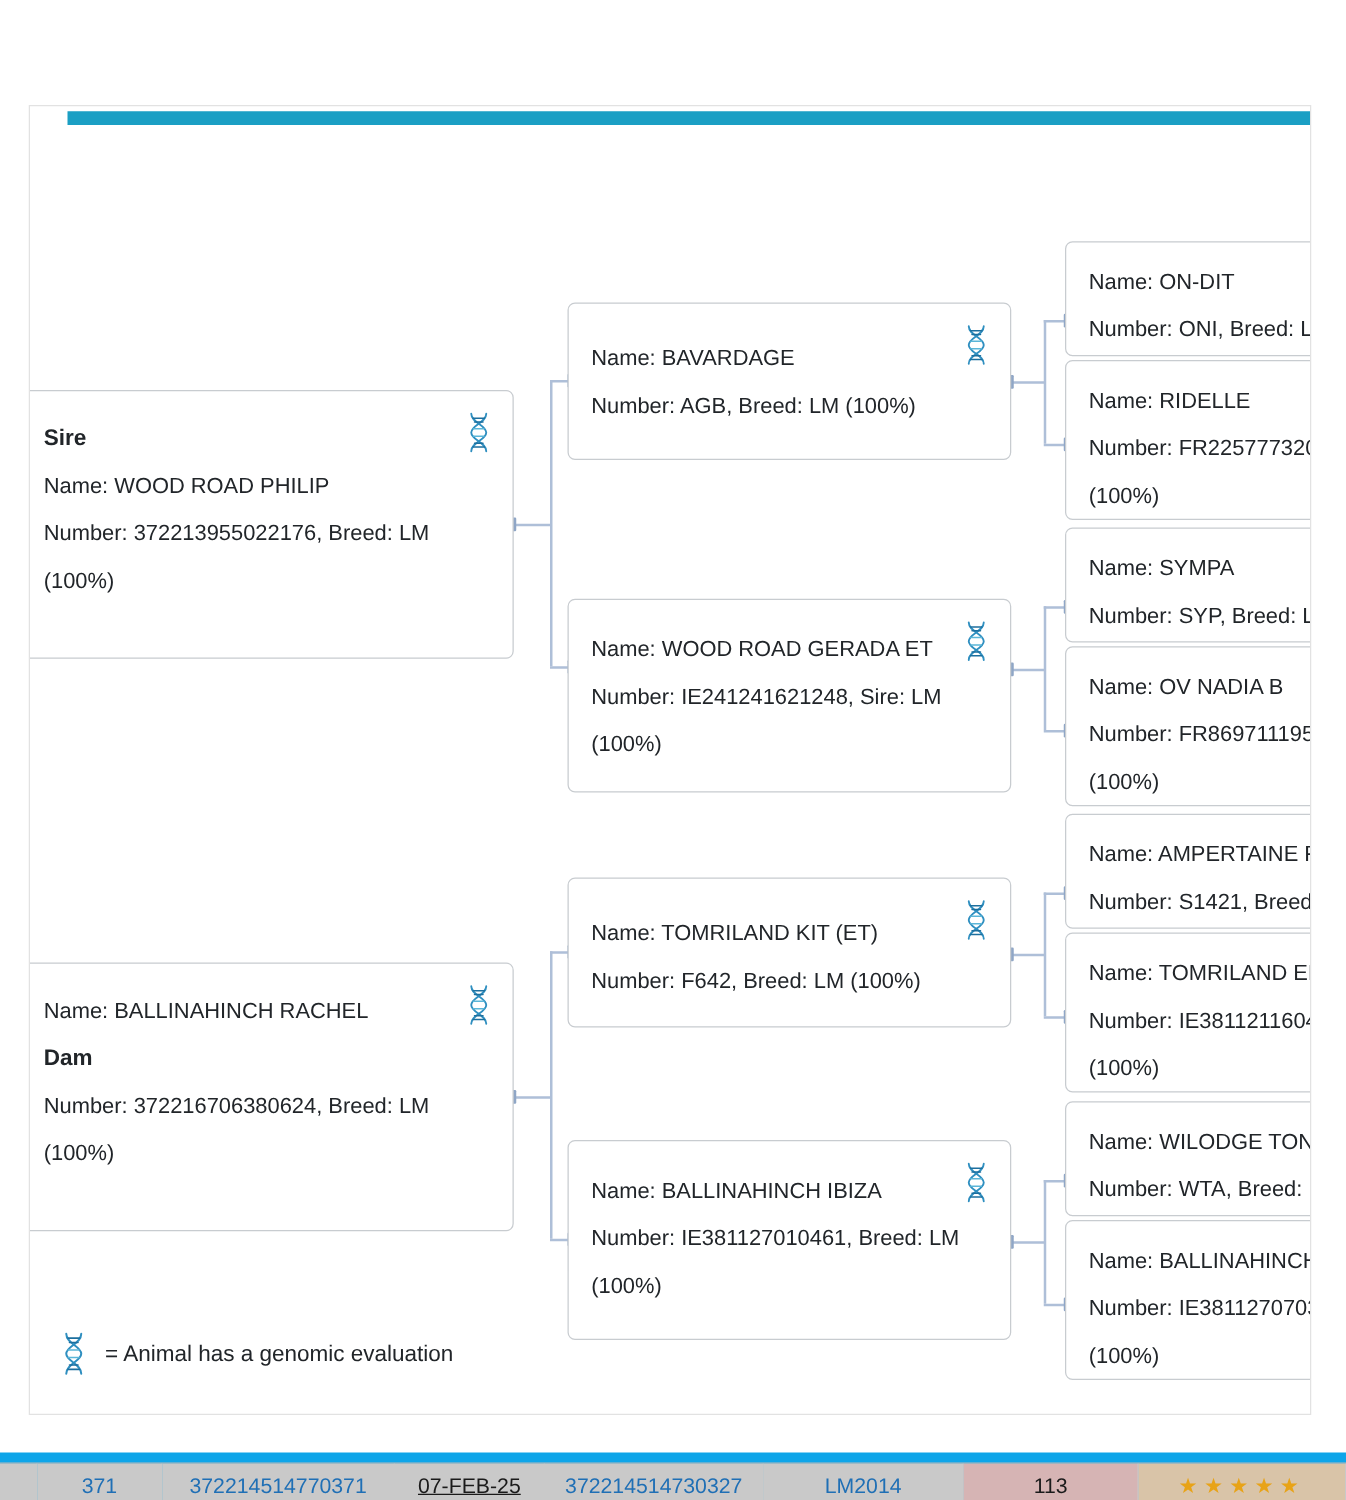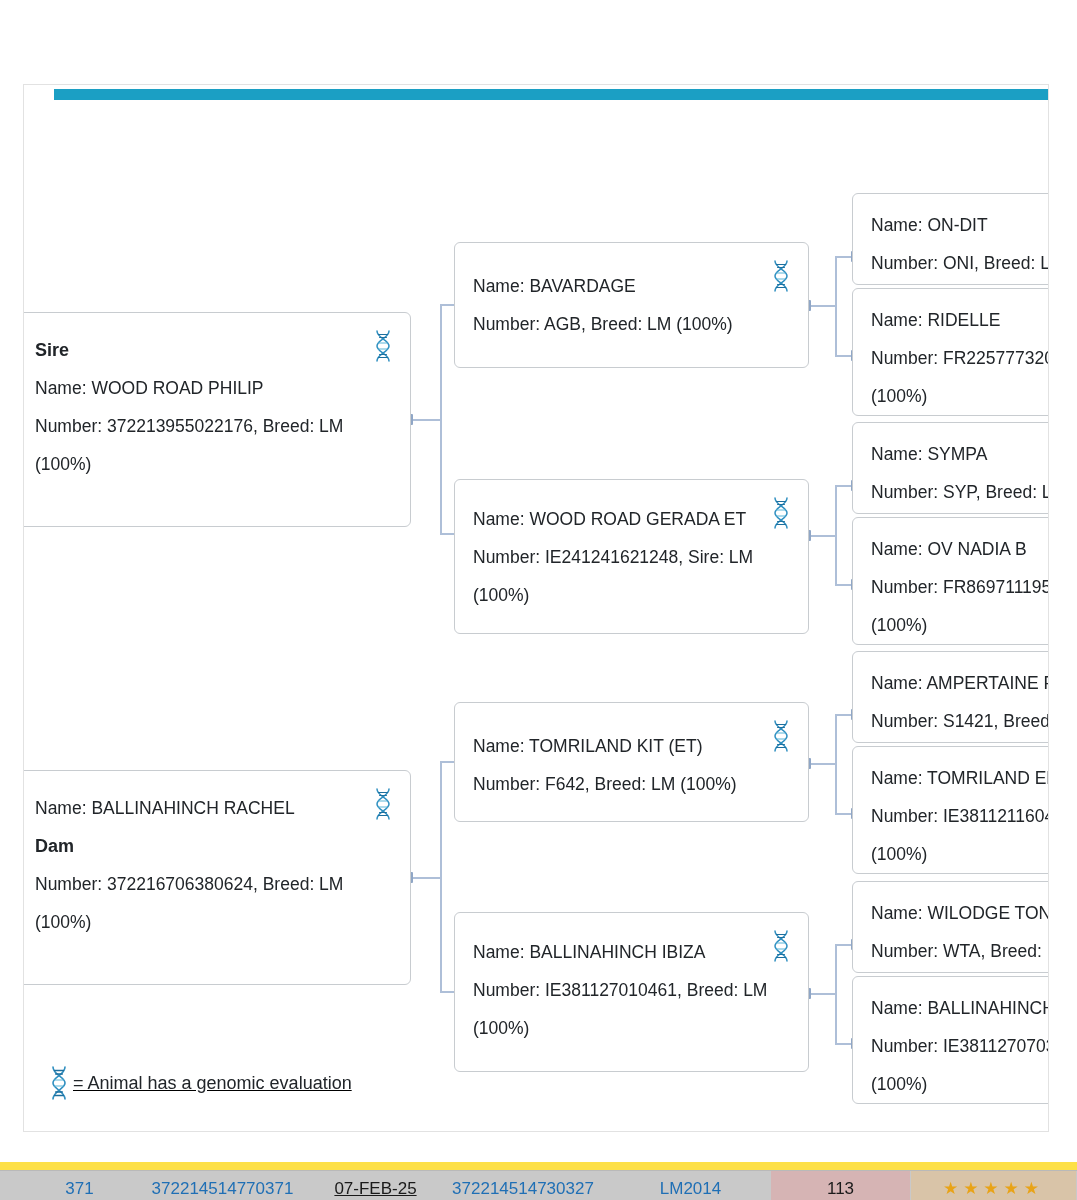--- a/index.html
+++ b/index.html
@@ -143,38 +143,37 @@
     border-radius: 1px;
   }
 
   
   .legend {
     position: absolute;
     left: 22px;
     top: 980px;
     display: flex;
     align-items: center;
-    gap: 1px;
-    text-decoration: underline;
+    gap: 12px;
   }
   .legend .dna-static { width: 26px; height: 36px; }
   .legend .dna-static svg { display:block; width:26px; height:36px; }
   .legend-text {
     font-size: 18px;
     color: #212529;
   }
 
   
   .bg-table {
     position: absolute;
     left: 0;
     top: 1162px;
     width: 1077px;
     height: 38px;
-    background: #fde047;
+    background: #0ea5e9;
     overflow: hidden;
   }
   .bg-row {
     position: absolute;
     left: 0;
     top: 8px;
     width: 1077px;
     height: 30px;
     display: flex;
     font-size: 17px;

